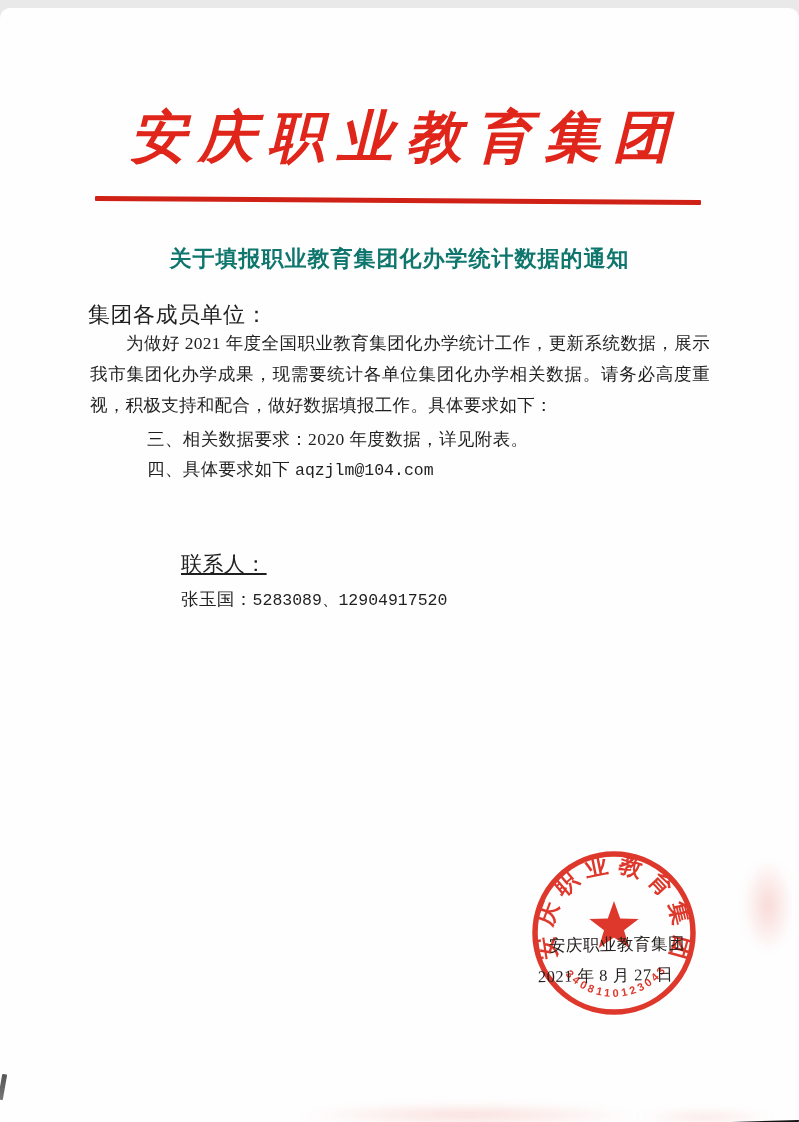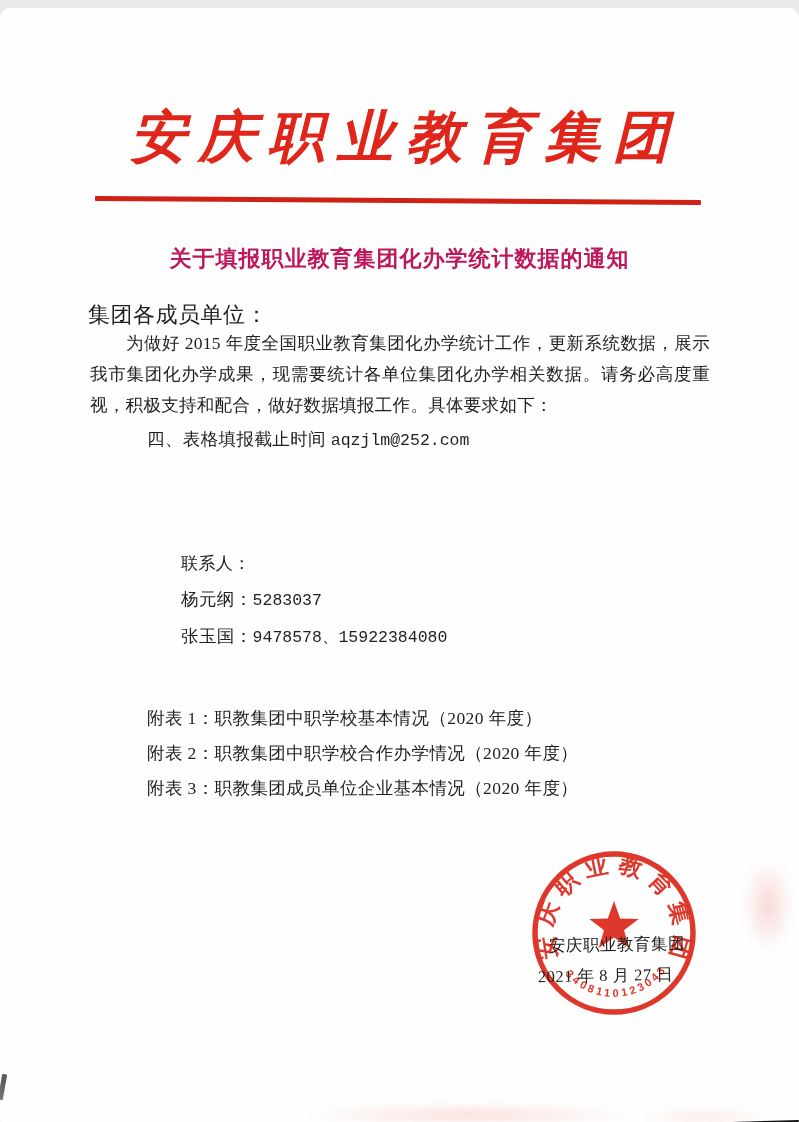--- a/index.html
+++ b/index.html
@@ -28,37 +28,37 @@
     position:absolute;top:190px;left:95px;width:606px;height:5px;
     background:#cf2116;border-radius:1px;
     transform:rotate(0.4deg);
   }
   
   .title{
     position:absolute;top:236px;left:0;width:100%;margin:0;
     text-align:center;
     font-family:"Liberation Sans","DejaVu Sans",sans-serif;
     font-size:22px;font-weight:700;letter-spacing:1px;
-    color:#be185d;
+    color:#0f766e;
   }
   .salutation{
     position:absolute;top:292px;left:88px;
     font-size:22px;letter-spacing:0.5px;
   }
   .intro{
     position:absolute;top:320px;left:90px;width:620px;margin:0;
     font-size:17.5px;line-height:31px;
     text-align:justify;text-indent:36px;
     letter-spacing:0.3px;
   }
   .requirements{position:absolute;top:422px;left:147px;}
   .req{font-size:17.5px;line-height:18px;margin-bottom:12px;letter-spacing:0.4px;white-space:nowrap;}
   .email{font-family:"Liberation Mono","DejaVu Sans Mono",monospace;font-size:16.5px;letter-spacing:0;}
   .contacts{position:absolute;top:547px;left:181px;}
-  .contact-heading{font-size:17px;line-height:18px;margin-bottom:17px;letter-spacing:0.4px;}
+  .contact-heading{font-size:21px;line-height:18px;margin-bottom:17px;letter-spacing:0.4px;text-decoration:underline;}
   .contact-entry{font-size:17.5px;line-height:18px;margin-bottom:17px;letter-spacing:0.4px;white-space:nowrap;}
   .contact-entry .num{font-family:"Liberation Mono","DejaVu Sans Mono",monospace;font-size:16.5px;letter-spacing:0;}
   .attachments{position:absolute;top:701px;left:147px;}
   .attachment{font-size:17.5px;line-height:18px;margin-bottom:17px;letter-spacing:0.4px;white-space:nowrap;}
   
   .seal{position:absolute;left:530px;top:841px;width:168px;height:168px;opacity:0.93;}
   .seal svg{display:block;}
   .seal-ring-text{
     font-family:"Liberation Sans","DejaVu Sans",sans-serif;
     font-weight:700;font-size:23px;letter-spacing:8px;
@@ -116,37 +116,32 @@
 <div class="page">
 
   <div class="letterhead">安庆职业教育集团</div>
 
   <div class="red-rule"></div>
 
   <h1 class="title">关于填报职业教育集团化办学统计数据的通知</h1>
 
   <div class="salutation">集团各成员单位：</div>
 
-  <p class="intro">为做好 2015 年度全国职业教育集团化办学统计工作，更新系统数据，展示我市集团化办学成果，现需要统计各单位集团化办学相关数据。请务必高度重视，积极支持和配合，做好数据填报工作。具体要求如下：</p>
+  <p class="intro">为做好 2021 年度全国职业教育集团化办学统计工作，更新系统数据，展示我市集团化办学成果，现需要统计各单位集团化办学相关数据。请务必高度重视，积极支持和配合，做好数据填报工作。具体要求如下：</p>
 
   <div class="requirements">
-    <div class="req"><span>四、表格填报截止时间 </span><span class="email">aqzjlm@252.com</span></div>
+    <div class="req">三、相关数据要求：2020 年度数据，详见附表。</div>
+    <div class="req"><span>四、具体要求如下 </span><span class="email">aqzjlm@104.com</span></div>
   </div>
 
   <div class="contacts">
     <div class="contact-heading">联系人：</div>
-    <div class="contact-entry"><span>杨元纲：</span><span class="num">5283037</span></div>
-    <div class="contact-entry"><span>张玉国：</span><span class="num">9478578、15922384080</span></div>
+    <div class="contact-entry"><span>张玉国：</span><span class="num">5283089、12904917520</span></div>
   </div>
 
-  <div class="attachments">
-    <div class="attachment">附表 1：职教集团中职学校基本情况（2020 年度）</div>
-    <div class="attachment">附表 2：职教集团中职学校合作办学情况（2020 年度）</div>
-    <div class="attachment">附表 3：职教集团成员单位企业基本情况（2020 年度）</div>
-  </div>
 
   <div class="seal">
     <svg width="168" height="168" viewBox="0 0 168 168" xmlns="http://www.w3.org/2000/svg">
       <defs>
         <path id="topArc" d="M 28.5 110.5 A 61 61 0 1 1 130.5 123.5" fill="none"></path>
         <path id="bottomArc" d="M 31.6 120.7 A 64 64 0 0 0 136.4 120.7" fill="none"></path>
       </defs>
       <circle cx="84" cy="84" r="79" fill="none" stroke="#dc2a1d" stroke-width="5.5"></circle>
       <polygon points="84,52 90.2,69.5 108.7,70 94,81.2 99.3,99 84,88.5 68.7,99 74,81.2 59.3,70 77.8,69.5" fill="#dc2a1d"></polygon>
       <text class="seal-ring-text">

